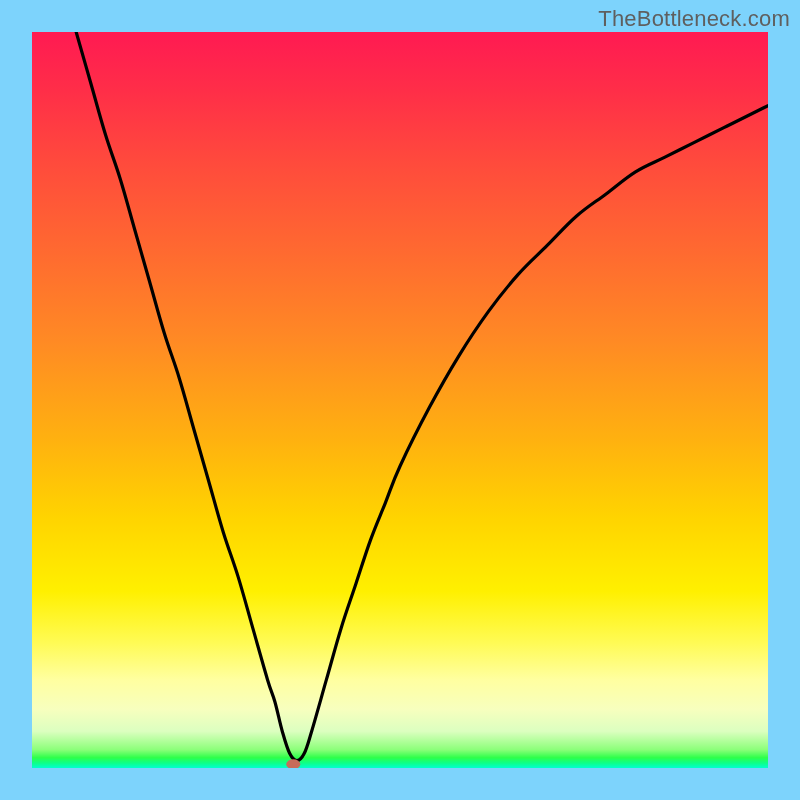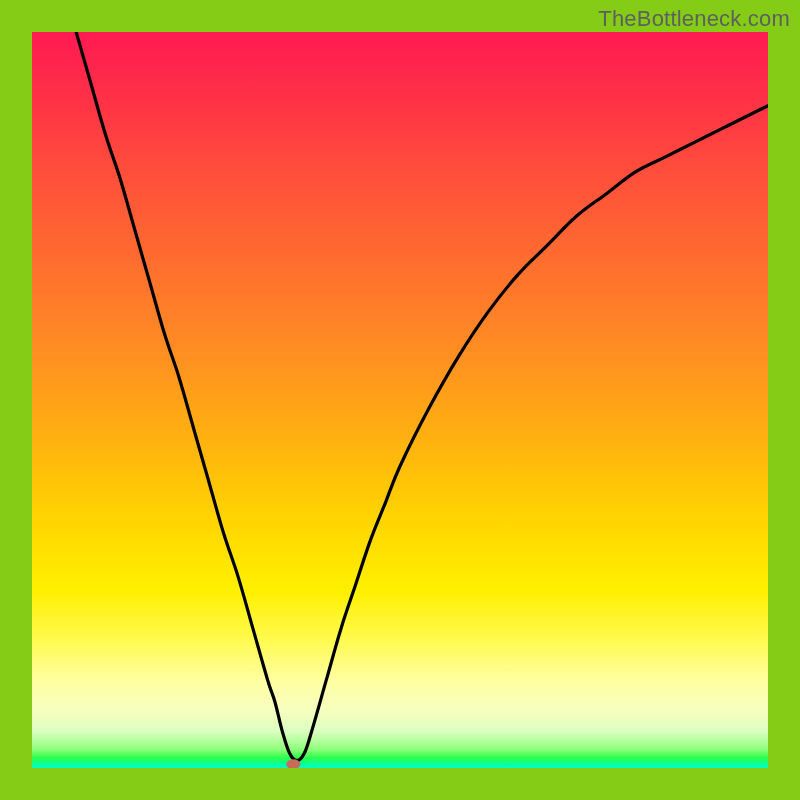--- a/index.html
+++ b/index.html
@@ -10,21 +10,21 @@
     background: #000;
     font-family: Arial, Helvetica, sans-serif;
     overflow: hidden;
   }
   .frame {
     position: absolute;
     left: 0;
     top: 0;
     width: 800px;
     height: 800px;
-    background: #84cc16;
+    background: #7dd3fc;
   }
   .plot {
     position: absolute;
     left: 32px;
     top: 32px;
     width: 736px;
     height: 736px;
     
     background: linear-gradient(
       to bottom,

